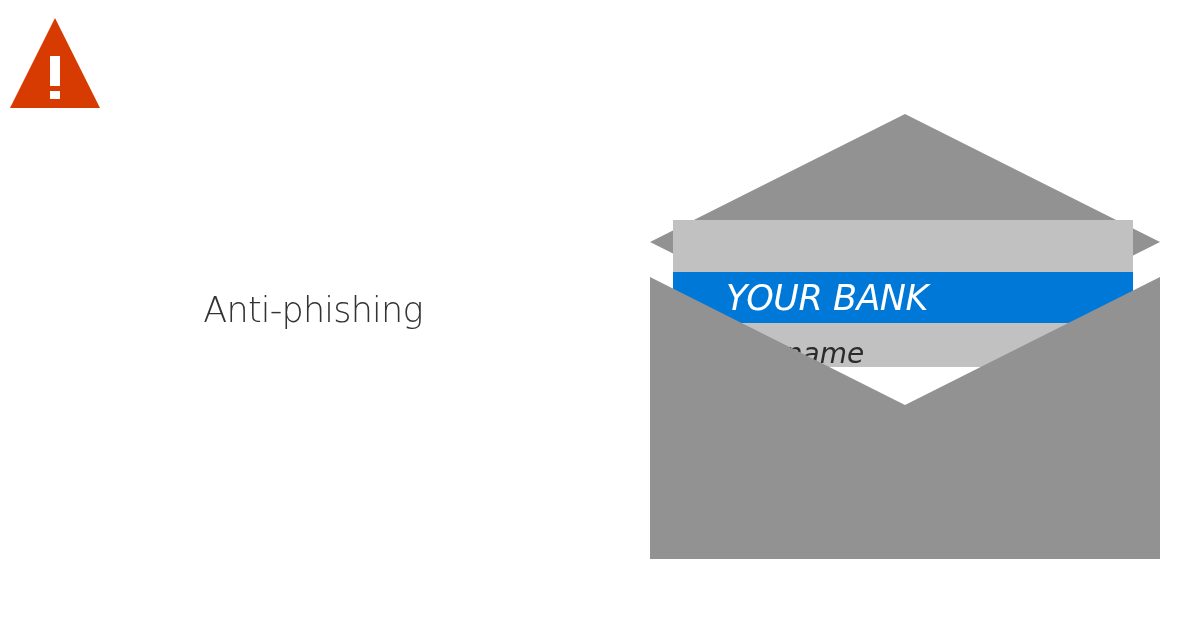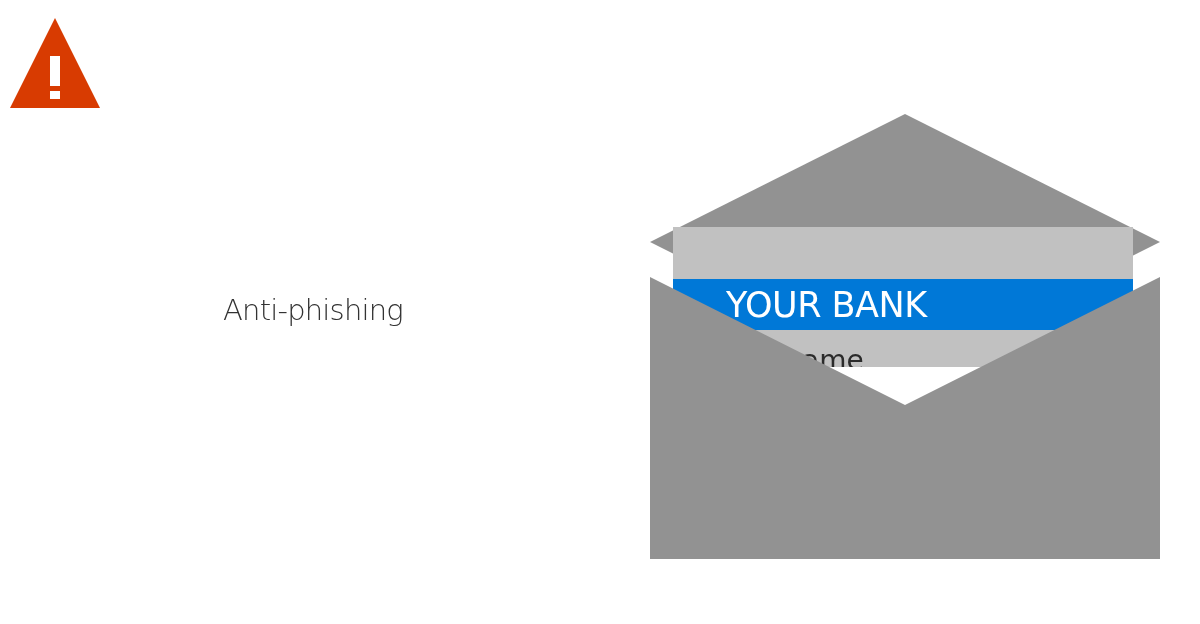--- a/index.html
+++ b/index.html
@@ -25,40 +25,41 @@
       height: 94px;
     }
     .title {
       position: absolute;
       left: 160px;
       top: 290px;
       width: 306px;
       text-align: center;
       color: #333333;
       font-family: "DejaVu Sans", sans-serif;
-      font-size: 29px;
+      font-size: 35px;
       line-height: 41px;
       letter-spacing: -0.8px;
       font-weight: 300;
     }
     .title span { display: block; }
     .envelope-svg {
       position: absolute;
       left: 0;
       top: 0;
       width: 1200px;
       height: 624px;
     }
     .letter {
       position: absolute;
       left: 673px;
-      top: 227px;
+      top: 220px;
       width: 460px;
       height: 153px;
       background: #86efac;
+      font-style: italic;
     }
     .letter-header {
       position: absolute;
       left: 0;
       top: 0;
       width: 100%;
       height: 52px;
       background: #c1c1c1;
     }
     .bank-band {

